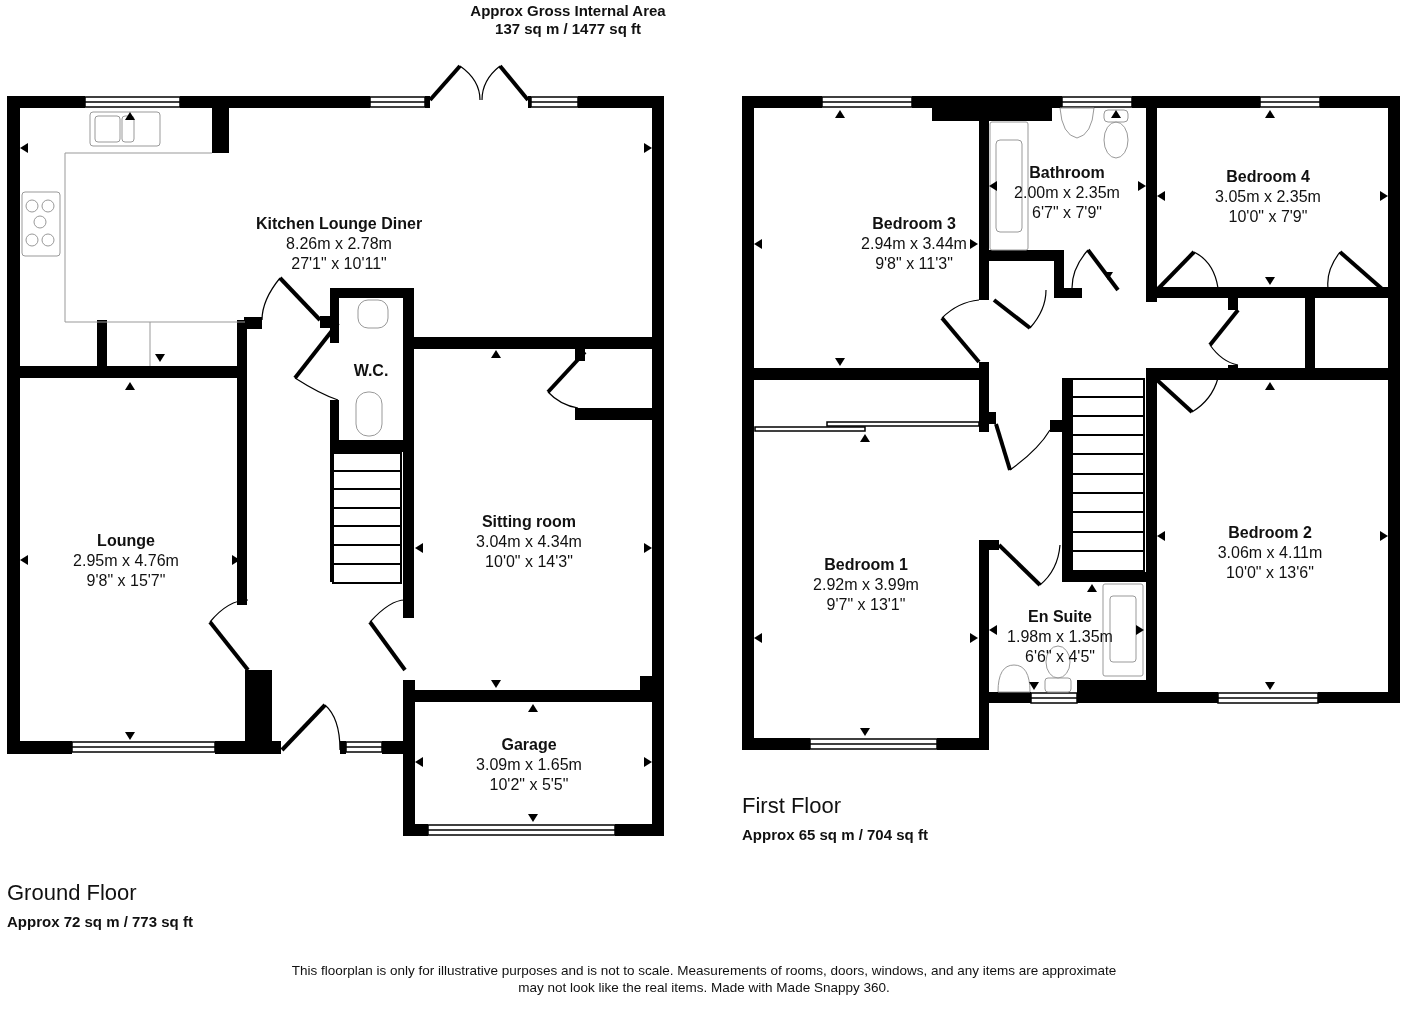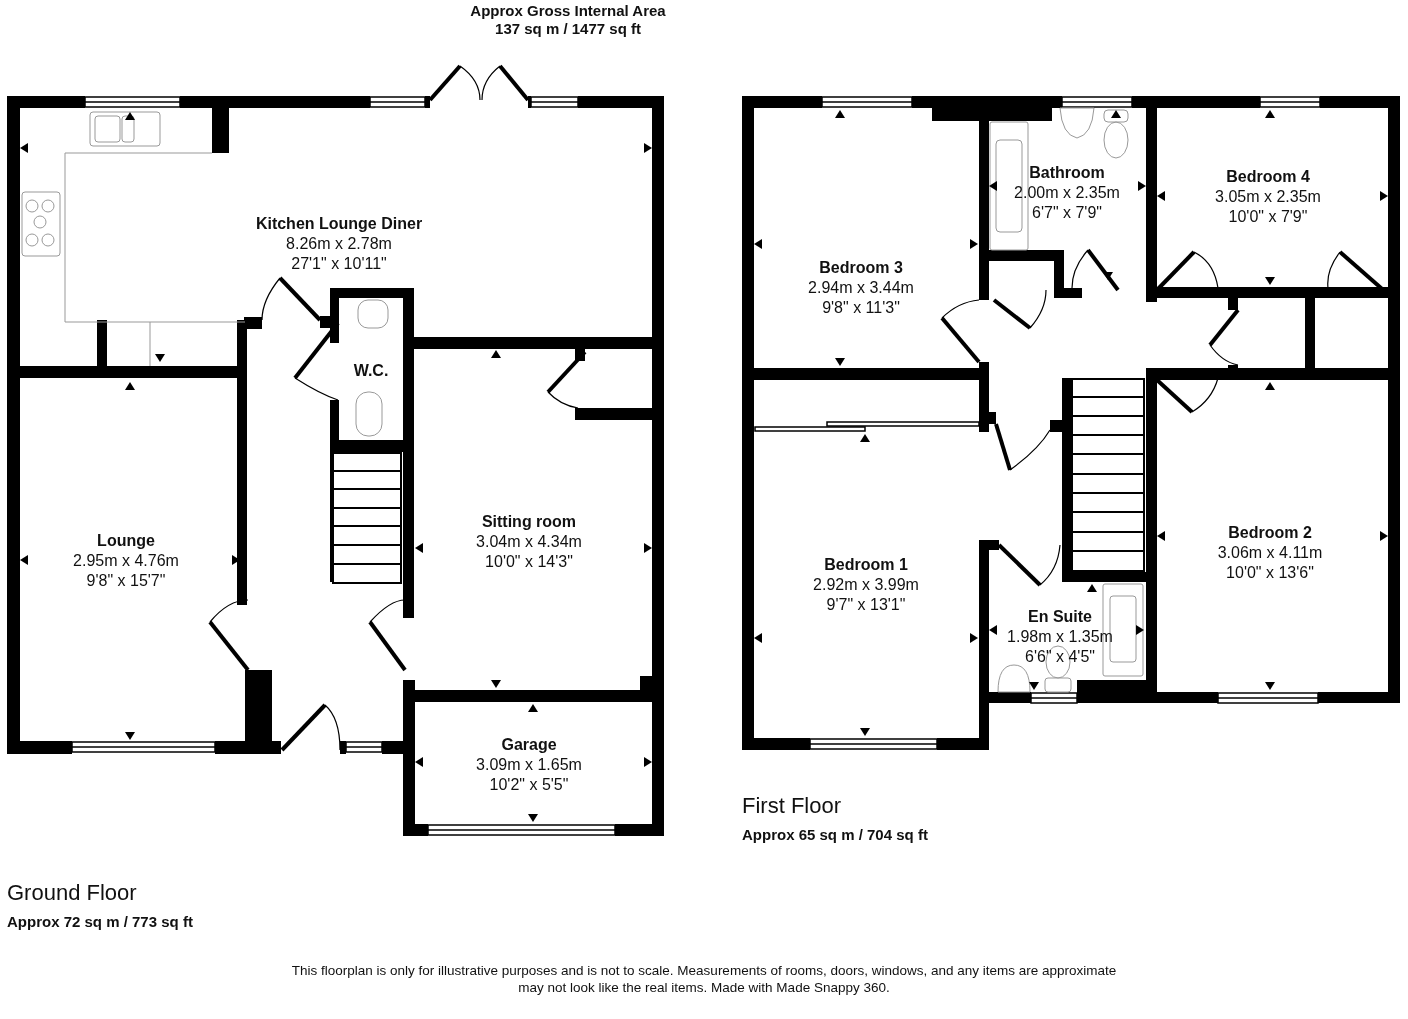--- a/index.html
+++ b/index.html
@@ -293,21 +293,21 @@
   <span class="nm">Sitting room</span>
   <span class="d">3.04m x 4.34m</span>
   <span class="d">10'0" x 14'3"</span>
 </div>
 <div class="room" style="left:529px; top:735px;">
   <span class="nm">Garage</span>
   <span class="d">3.09m x 1.65m</span>
   <span class="d">10'2" x 5'5"</span>
 </div>
 
-<div class="room" style="left:861px; top:214px;margin-top:44px;">
+<div class="room" style="left:914px; top:214px;">
   <span class="nm">Bedroom 3</span>
   <span class="d">2.94m x 3.44m</span>
   <span class="d">9'8" x 11'3"</span>
 </div>
 <div class="room" style="left:1067px; top:163px;">
   <span class="nm">Bathroom</span>
   <span class="d">2.00m x 2.35m</span>
   <span class="d">6'7" x 7'9"</span>
 </div>
 <div class="room" style="left:1268px; top:167px;">

